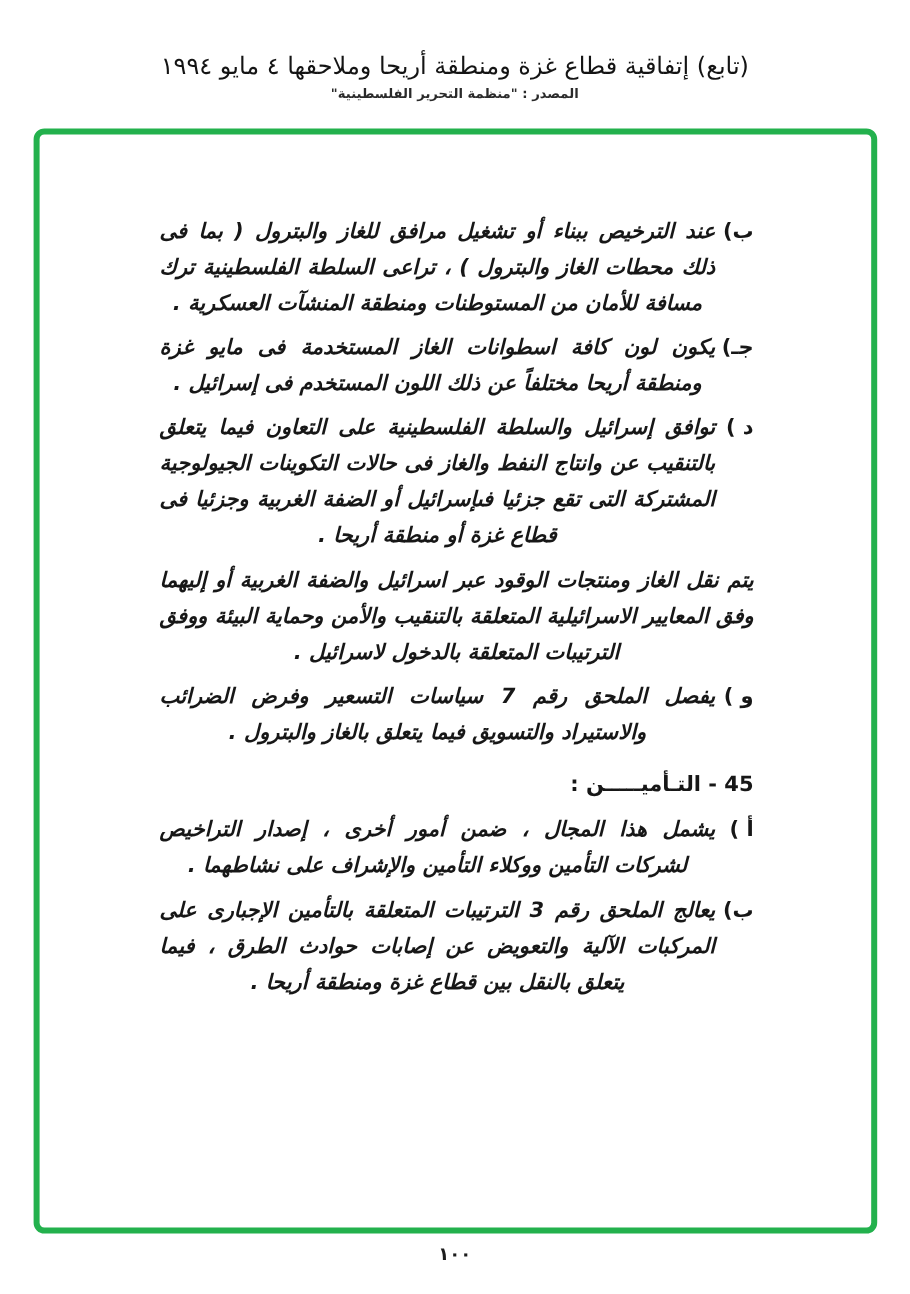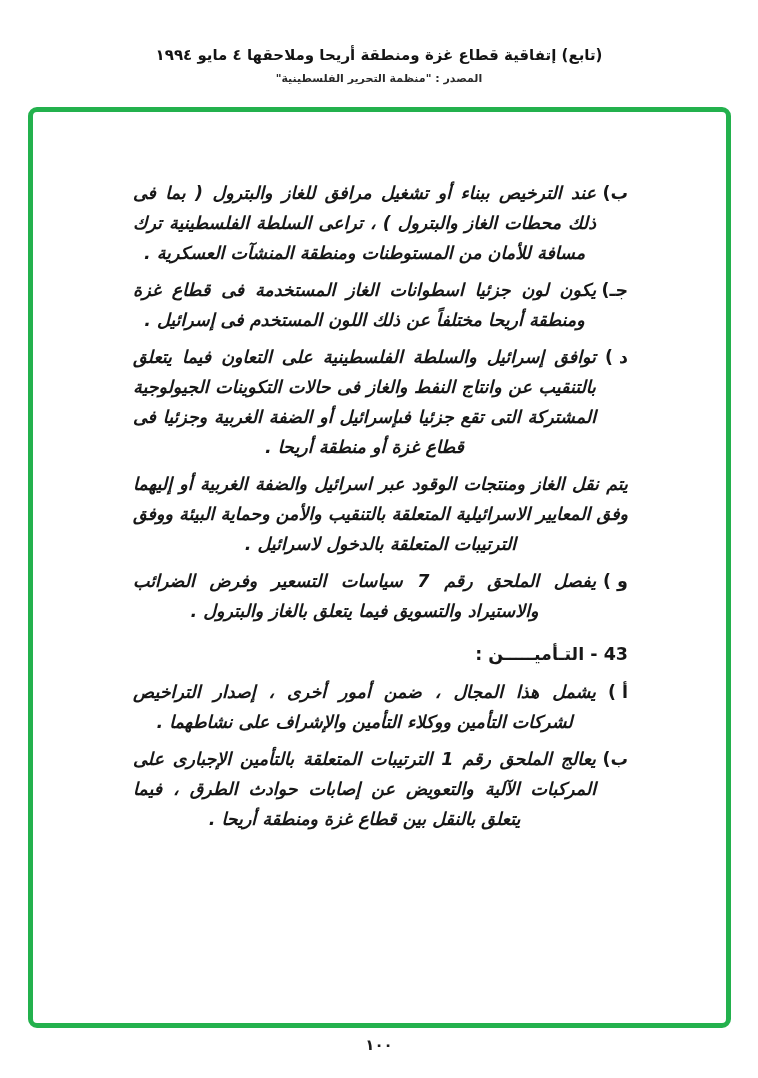--- a/index.html
+++ b/index.html
@@ -19,22 +19,22 @@
   
   .doc-header {
     position: absolute;
     top: 44px;
     left: 0;
     right: 0;
     text-align: center;
     direction: rtl;
   }
   .doc-title {
-    font-size: 15px;
-    font-weight: 700;
+    font-size: 20px;
+    font-weight: 400;
     line-height: 22px;
     color: #141414;
   }
   .doc-source {
     margin-top: 6px;
     font-size: 11px;
     font-weight: 700;
     color: #2a2a2a;
   }
 
@@ -106,45 +106,45 @@
 <div class="green-frame">
   <div class="doc-content">
 
     <div class="clause">
       <span class="clause-marker">ب)</span>
       <div class="clause-text">عند الترخيص ببناء أو تشغيل مرافق للغاز والبترول ( بما فى ذلك محطات الغاز والبترول ) ، تراعى السلطة الفلسطينية ترك مسافة للأمان من المستوطنات ومنطقة المنشآت العسكرية .</div>
     </div>
 
     <div class="clause">
       <span class="clause-marker">جـ)</span>
-      <div class="clause-text">يكون لون جزئيا اسطوانات الغاز المستخدمة فى قطاع غزة ومنطقة أريحا مختلفاً عن ذلك اللون المستخدم فى إسرائيل .</div>
+      <div class="clause-text">يكون لون كافة اسطوانات الغاز المستخدمة فى مايو غزة ومنطقة أريحا مختلفاً عن ذلك اللون المستخدم فى إسرائيل .</div>
     </div>
 
     <div class="clause">
       <span class="clause-marker">د )</span>
       <div class="clause-text">توافق إسرائيل والسلطة الفلسطينية على التعاون فيما يتعلق بالتنقيب عن وانتاج النفط والغاز فى حالات التكوينات الجيولوجية المشتركة التى تقع جزئيا فىإسرائيل أو الضفة الغربية وجزئيا فى قطاع غزة أو منطقة أريحا .</div>
     </div>
 
     <div class="clause">
       <div class="clause-text">يتم نقل الغاز ومنتجات الوقود عبر اسرائيل والضفة الغربية أو إليهما وفق المعايير الاسرائيلية المتعلقة بالتنقيب والأمن وحماية البيئة ووفق الترتيبات المتعلقة بالدخول لاسرائيل .</div>
     </div>
 
     <div class="clause">
       <span class="clause-marker">و )</span>
       <div class="clause-text">يفصل الملحق رقم 7 سياسات التسعير وفرض الضرائب والاستيراد والتسويق فيما يتعلق بالغاز والبترول .</div>
     </div>
 
-    <div class="section-heading">43 - التـأميـــــن :</div>
+    <div class="section-heading">45 - التـأميـــــن :</div>
 
     <div class="clause">
       <span class="clause-marker">أ )</span>
       <div class="clause-text">يشمل هذا المجال ، ضمن أمور أخرى ، إصدار التراخيص لشركات التأمين ووكلاء التأمين والإشراف على نشاطهما .</div>
     </div>
 
     <div class="clause">
       <span class="clause-marker">ب)</span>
-      <div class="clause-text">يعالج الملحق رقم 1 الترتيبات المتعلقة بالتأمين الإجبارى على المركبات الآلية والتعويض عن إصابات حوادث الطرق ، فيما يتعلق بالنقل بين قطاع غزة ومنطقة أريحا .</div>
+      <div class="clause-text">يعالج الملحق رقم 3 الترتيبات المتعلقة بالتأمين الإجبارى على المركبات الآلية والتعويض عن إصابات حوادث الطرق ، فيما يتعلق بالنقل بين قطاع غزة ومنطقة أريحا .</div>
     </div>
 
   </div>
 </div>
 
 <div class="page-number">١٠٠</div>
 
 </body></html>

